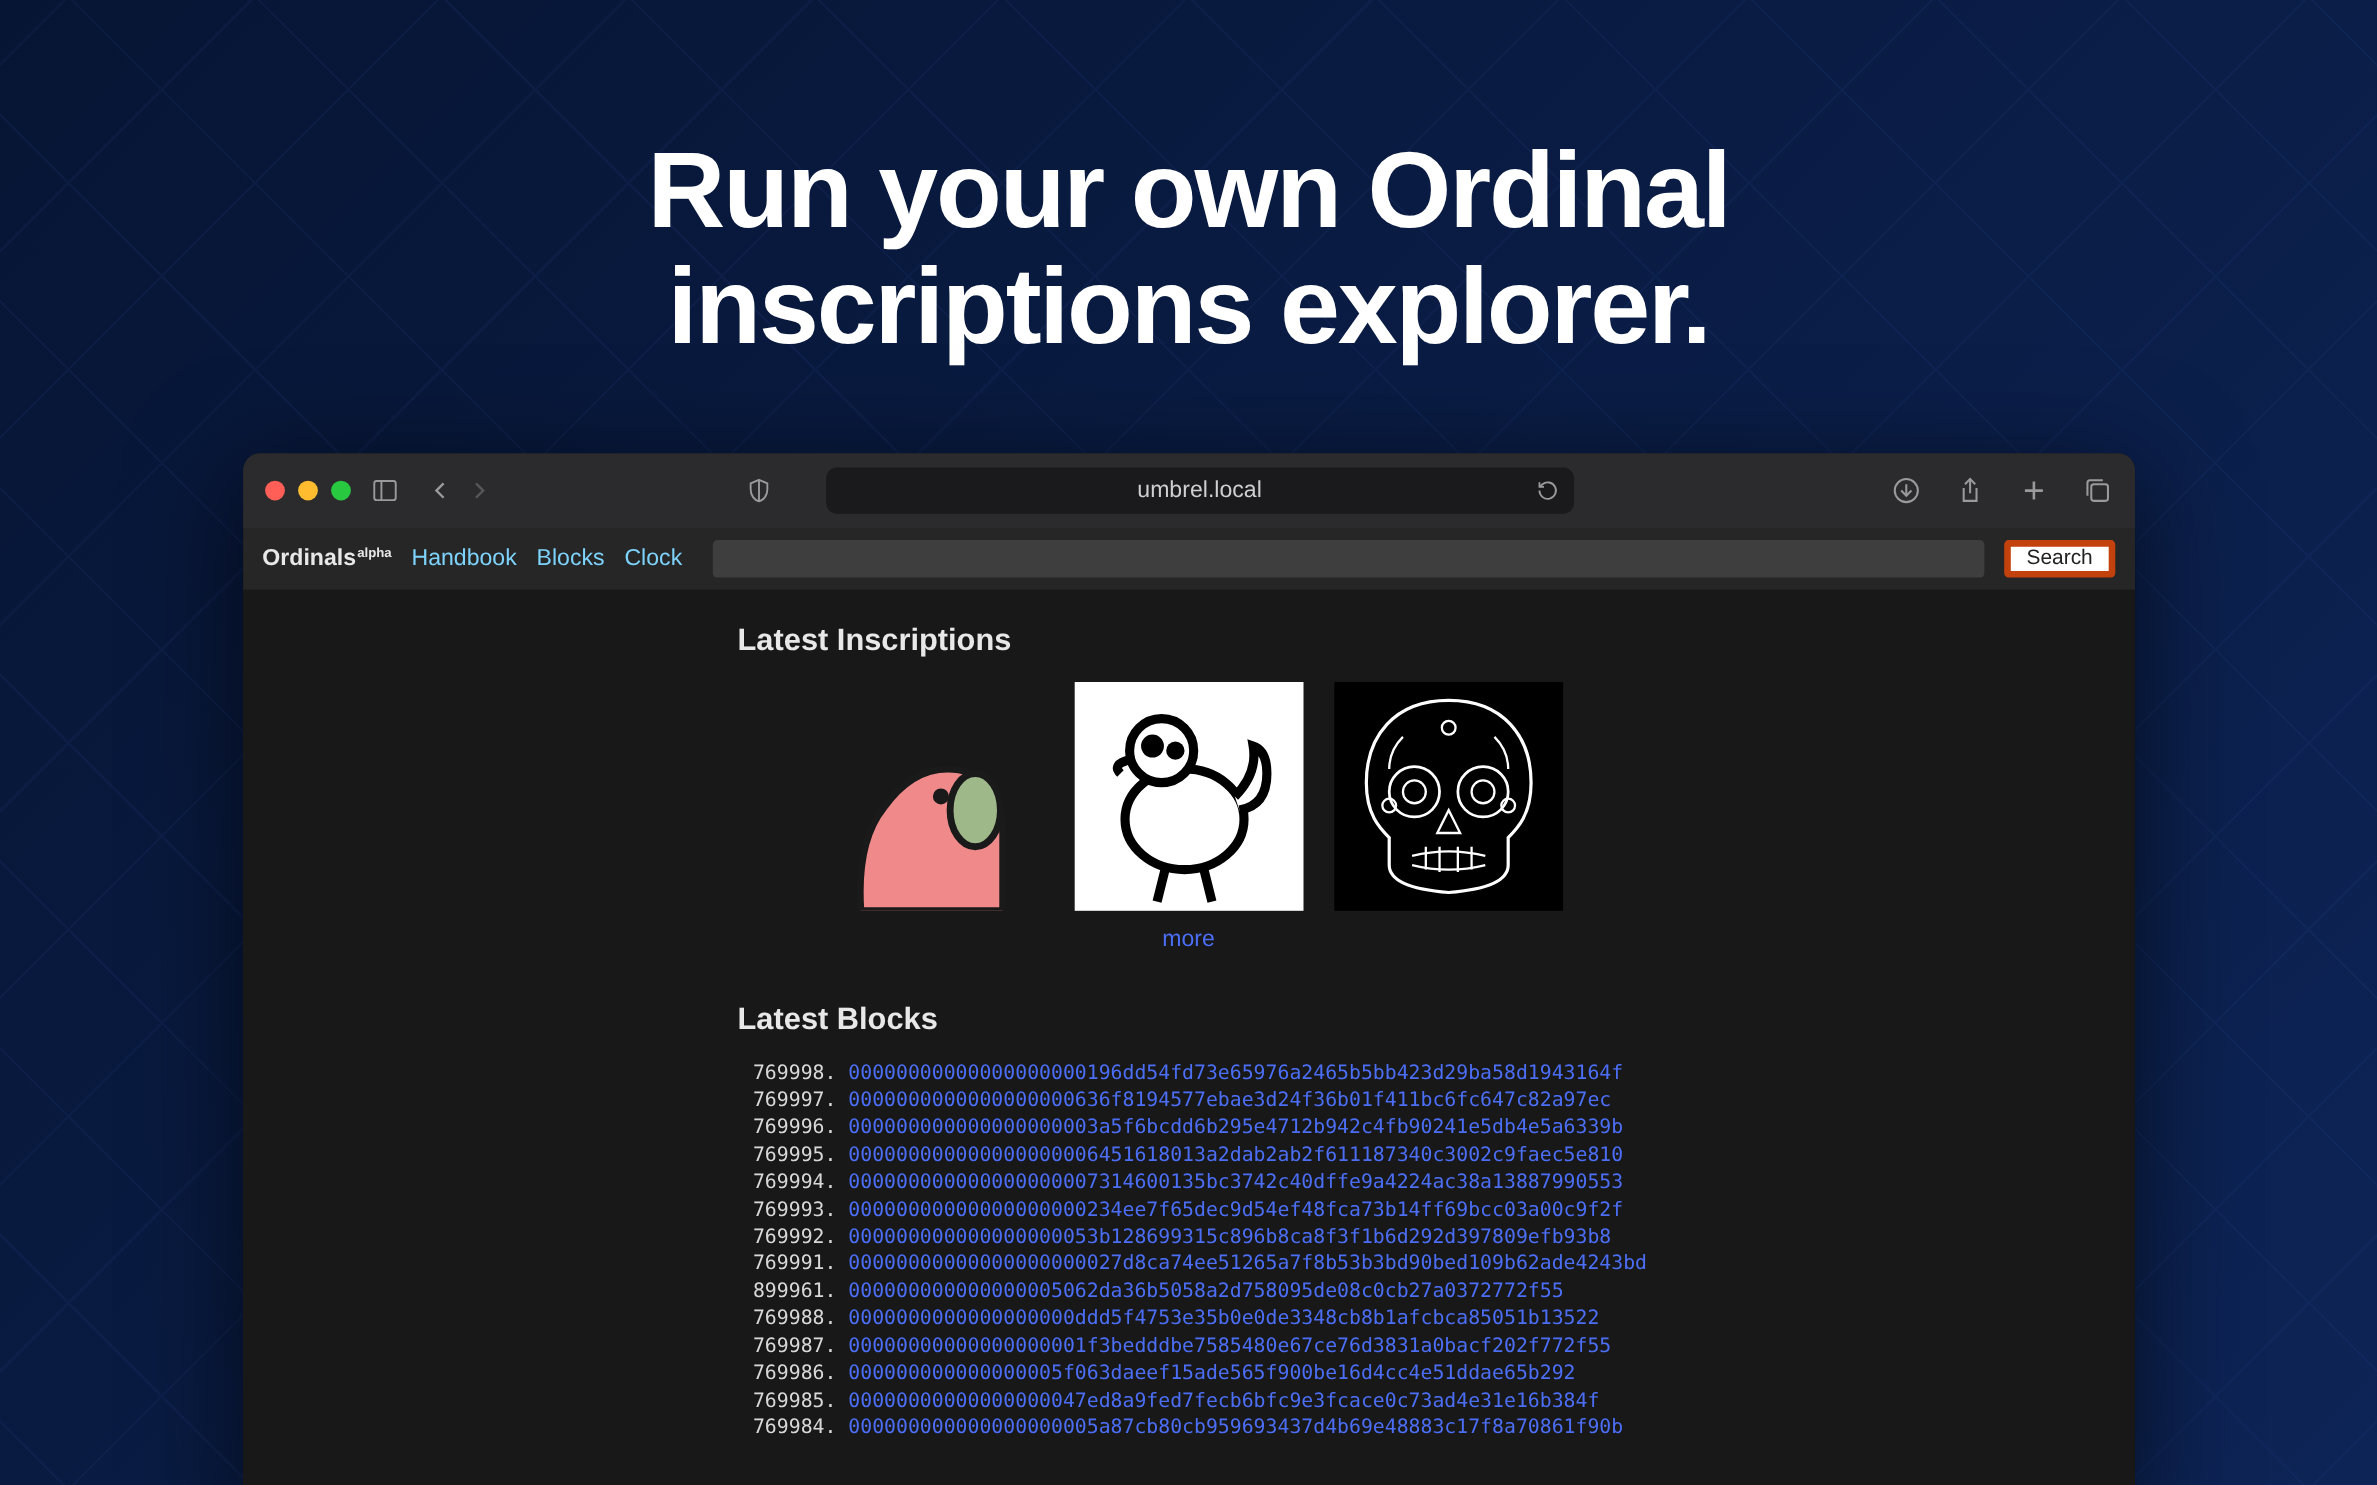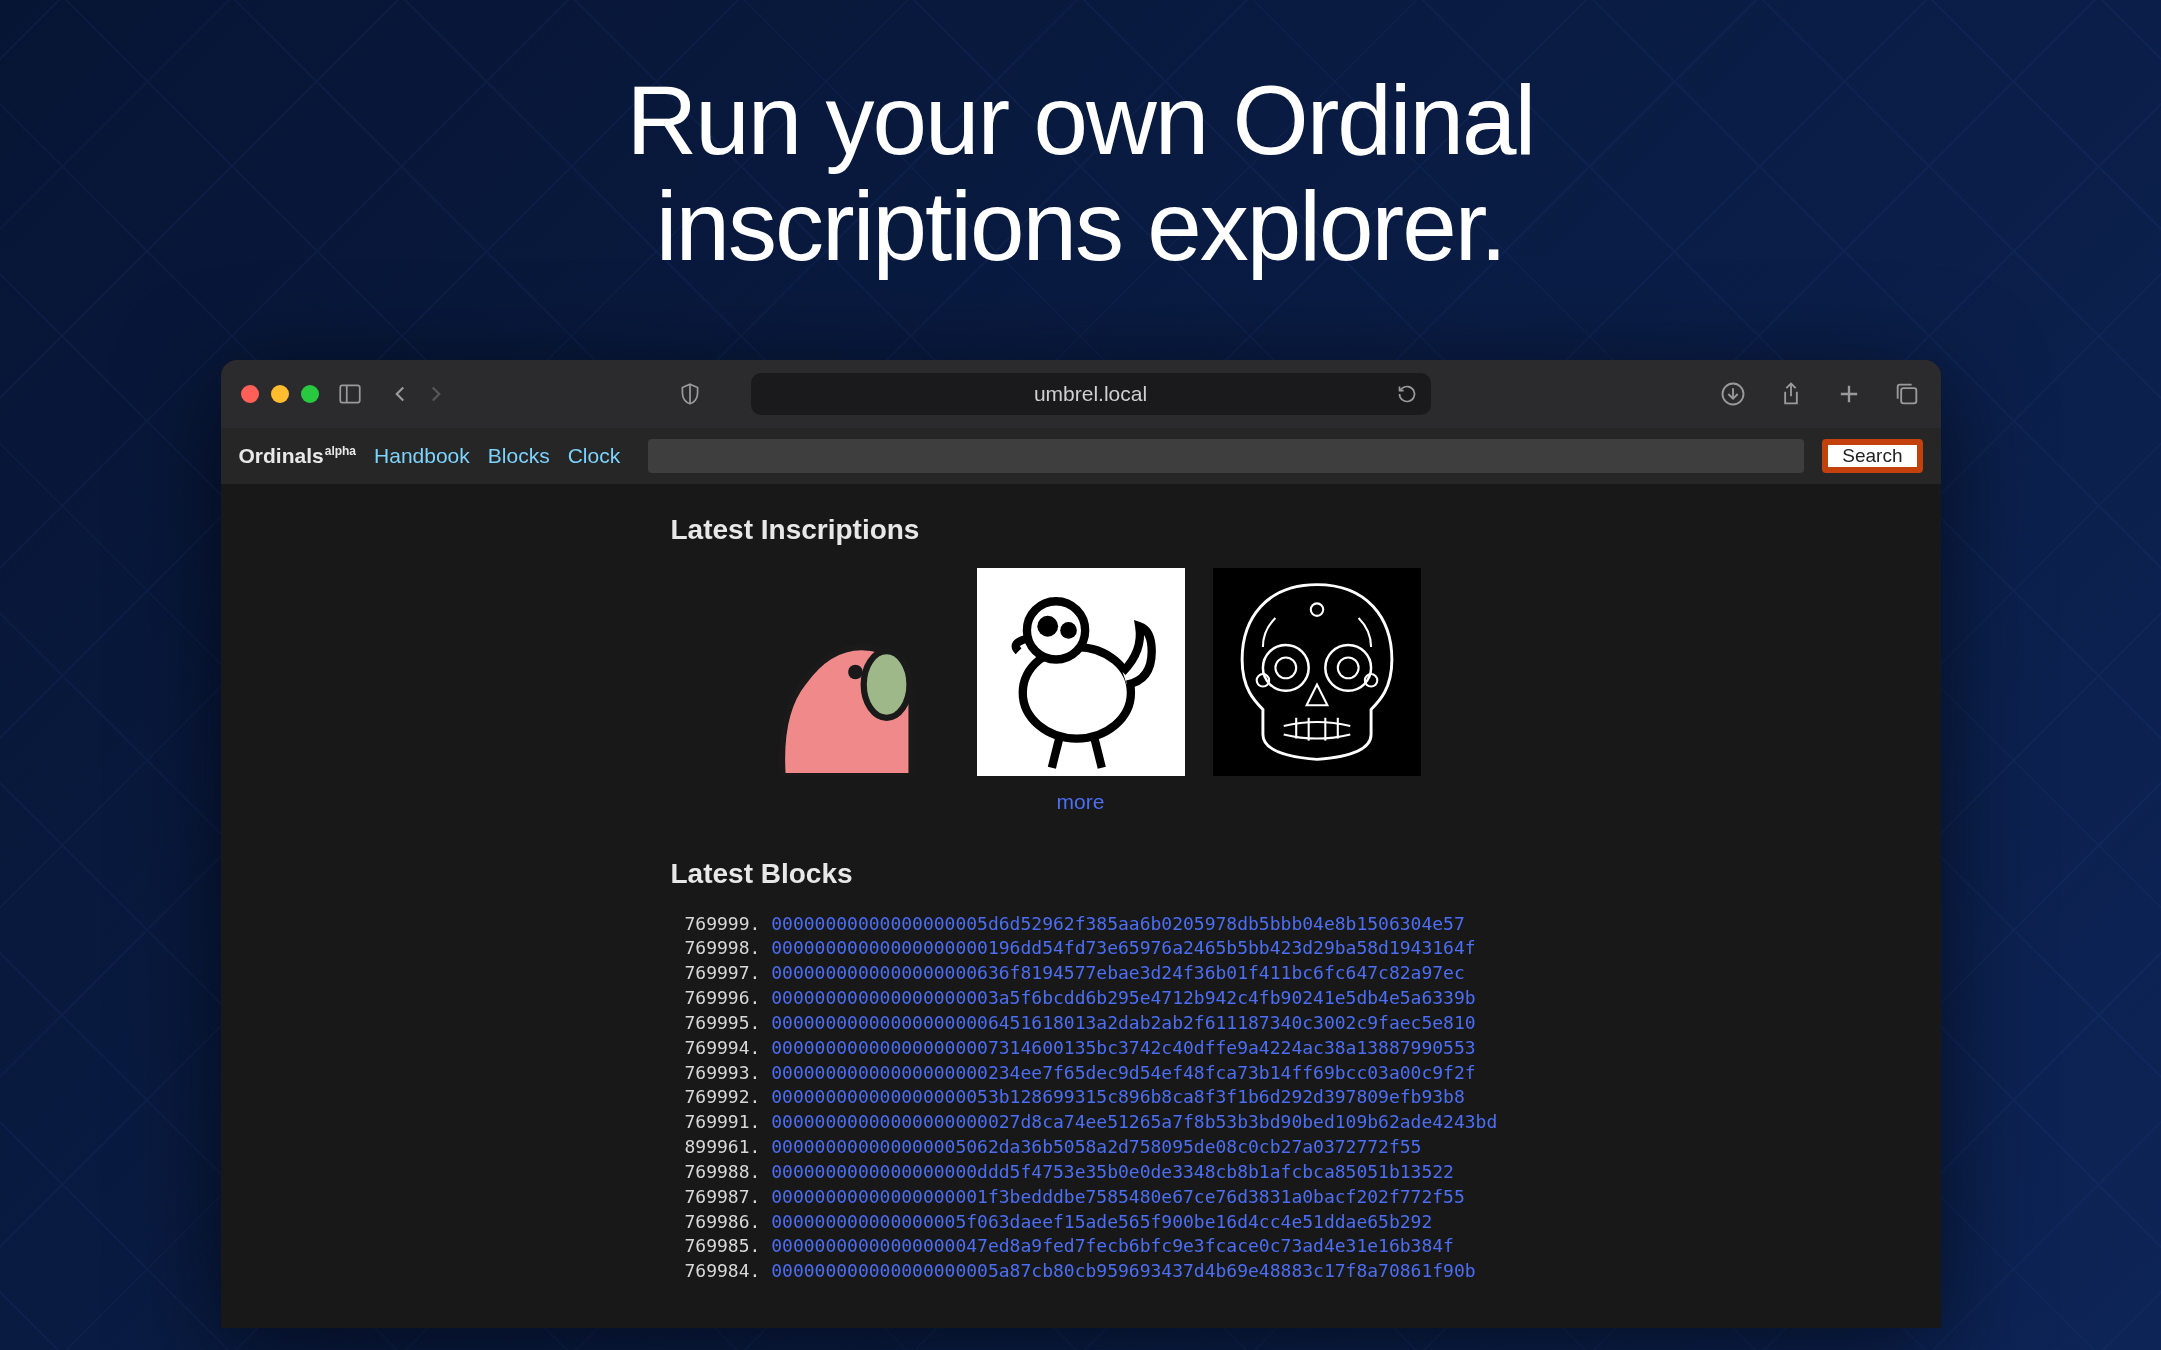--- a/index.html
+++ b/index.html
@@ -20,24 +20,24 @@
   opacity: 0.08;
   background-image:
     repeating-linear-gradient(45deg, transparent 0 40px, #3a5fb8 40px 42px, transparent 42px 120px),
     repeating-linear-gradient(-45deg, transparent 0 40px, #3a5fb8 40px 42px, transparent 42px 120px);
 }
 .hero-title {
   position: relative;
   text-align: center;
   color: #ffffff;
   font-size: 98px;
-  font-weight: 400;
+  font-weight: 700;
   letter-spacing: -2px;
   line-height: 1.08;
-  padding-top: 68px;
+  padding-top: 120px;
 }
 .browser {
   position: relative;
   margin: 80px auto 0;
   width: 1720px;
   background: #1d1d1f;
   border-radius: 16px 16px 0 0;
   box-shadow: 0 20px 100px rgba(0,0,0,0.6);
   overflow: hidden;
 }
@@ -297,21 +297,20 @@
             <circle cx="76" cy="54" r="3" fill="none" stroke="#fff"></circle>
           </svg>
         </div>
       </div>
 
       <a class="morelink">more</a>
 
       <div class="h2 blocks-h">Latest Blocks</div>
 
       <div class="blocklist" id="blocklist">
-          <div class="blockrow"><span class="blocknum">769999. </span><span class="blockhash">00000000000000000005d6d52962f385aa6b0205978db5bbb04e8b1506304e57</span></div>
           <div class="blockrow"><span class="blocknum">769998. </span><span class="blockhash">00000000000000000000196dd54fd73e65976a2465b5bb423d29ba58d1943164f</span></div>
           <div class="blockrow"><span class="blocknum">769997. </span><span class="blockhash">0000000000000000000636f8194577ebae3d24f36b01f411bc6fc647c82a97ec</span></div>
           <div class="blockrow"><span class="blocknum">769996. </span><span class="blockhash">000000000000000000003a5f6bcdd6b295e4712b942c4fb90241e5db4e5a6339b</span></div>
           <div class="blockrow"><span class="blocknum">769995. </span><span class="blockhash">000000000000000000006451618013a2dab2ab2f611187340c3002c9faec5e810</span></div>
           <div class="blockrow"><span class="blocknum">769994. </span><span class="blockhash">000000000000000000007314600135bc3742c40dffe9a4224ac38a13887990553</span></div>
           <div class="blockrow"><span class="blocknum">769993. </span><span class="blockhash">00000000000000000000234ee7f65dec9d54ef48fca73b14ff69bcc03a00c9f2f</span></div>
           <div class="blockrow"><span class="blocknum">769992. </span><span class="blockhash">000000000000000000053b128699315c896b8ca8f3f1b6d292d397809efb93b8</span></div>
           <div class="blockrow"><span class="blocknum">769991. </span><span class="blockhash">00000000000000000000027d8ca74ee51265a7f8b53b3bd90bed109b62ade4243bd</span></div>
           <div class="blockrow"><span class="blocknum">899961. </span><span class="blockhash">000000000000000005062da36b5058a2d758095de08c0cb27a0372772f55</span></div>
           <div class="blockrow"><span class="blocknum">769988. </span><span class="blockhash">0000000000000000000ddd5f4753e35b0e0de3348cb8b1afcbca85051b13522</span></div>

